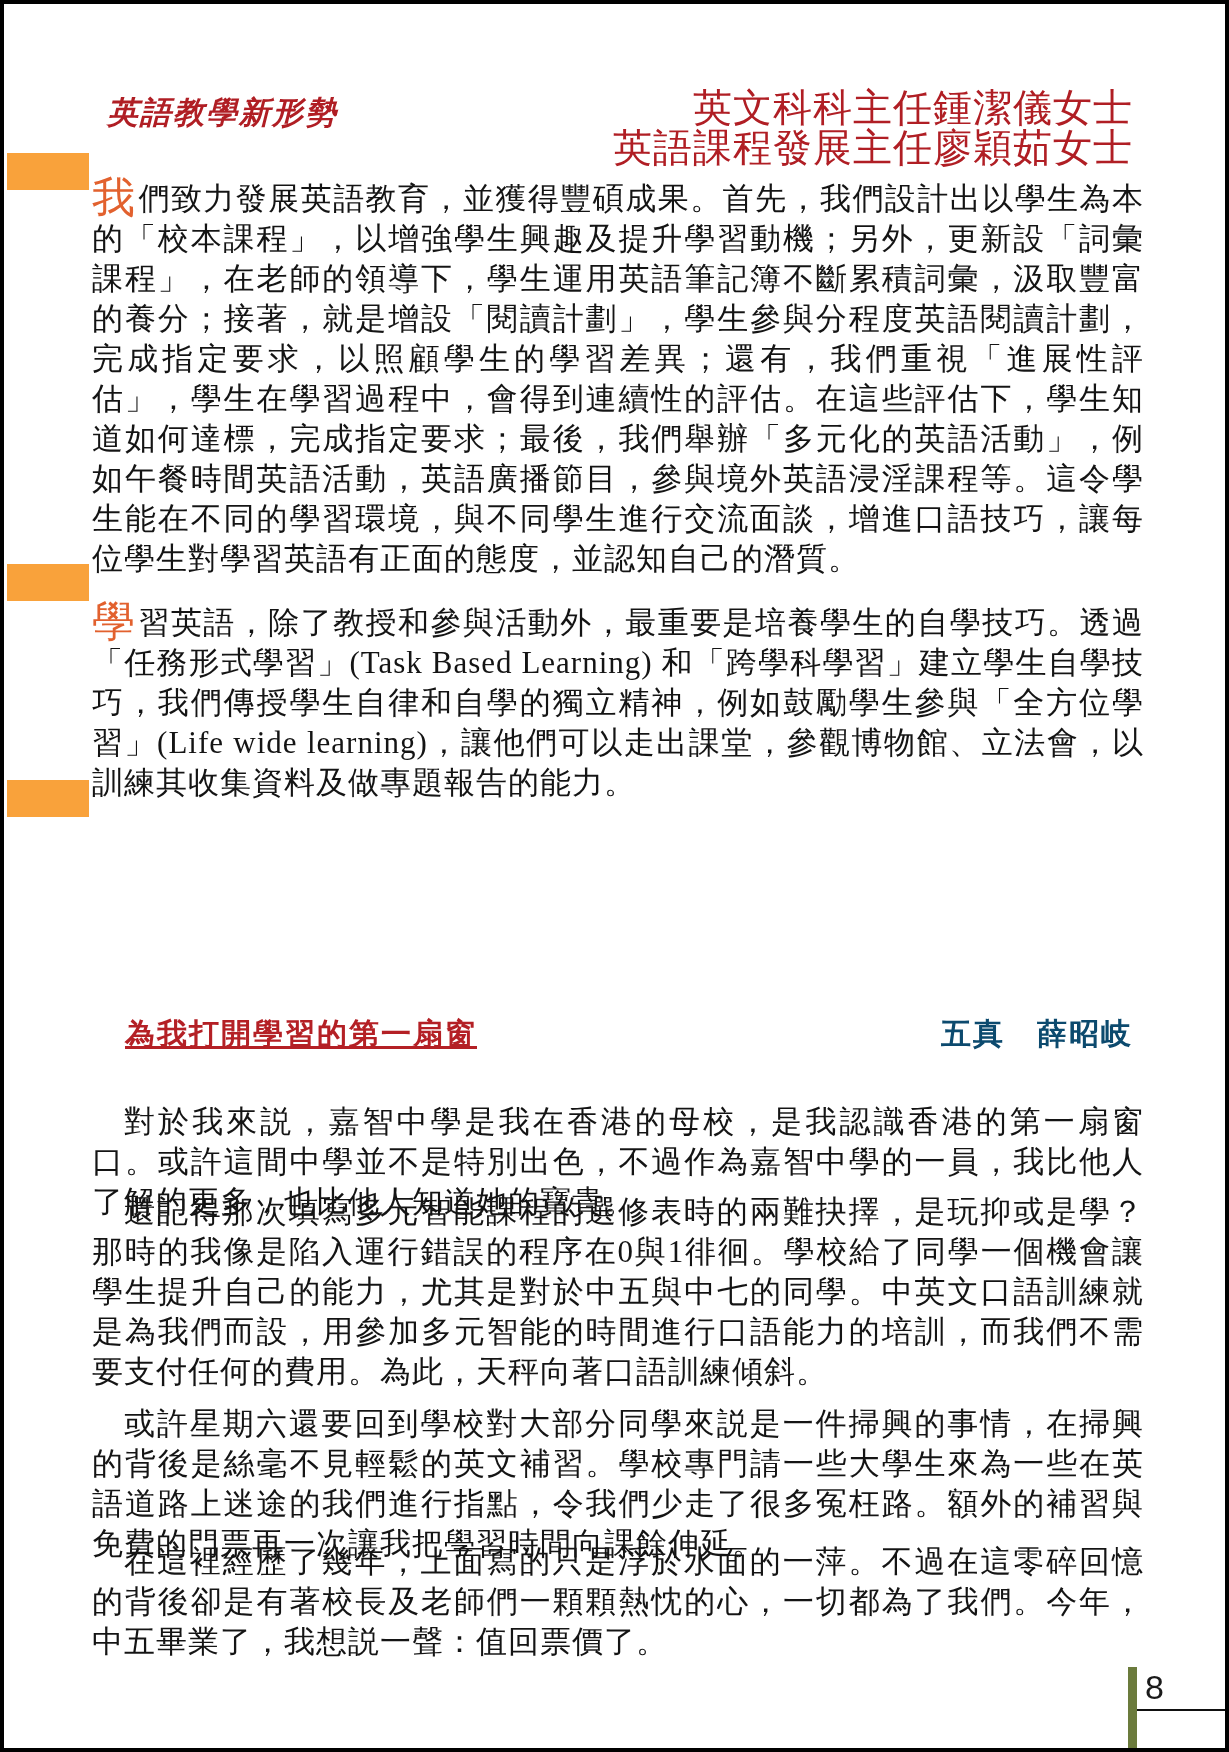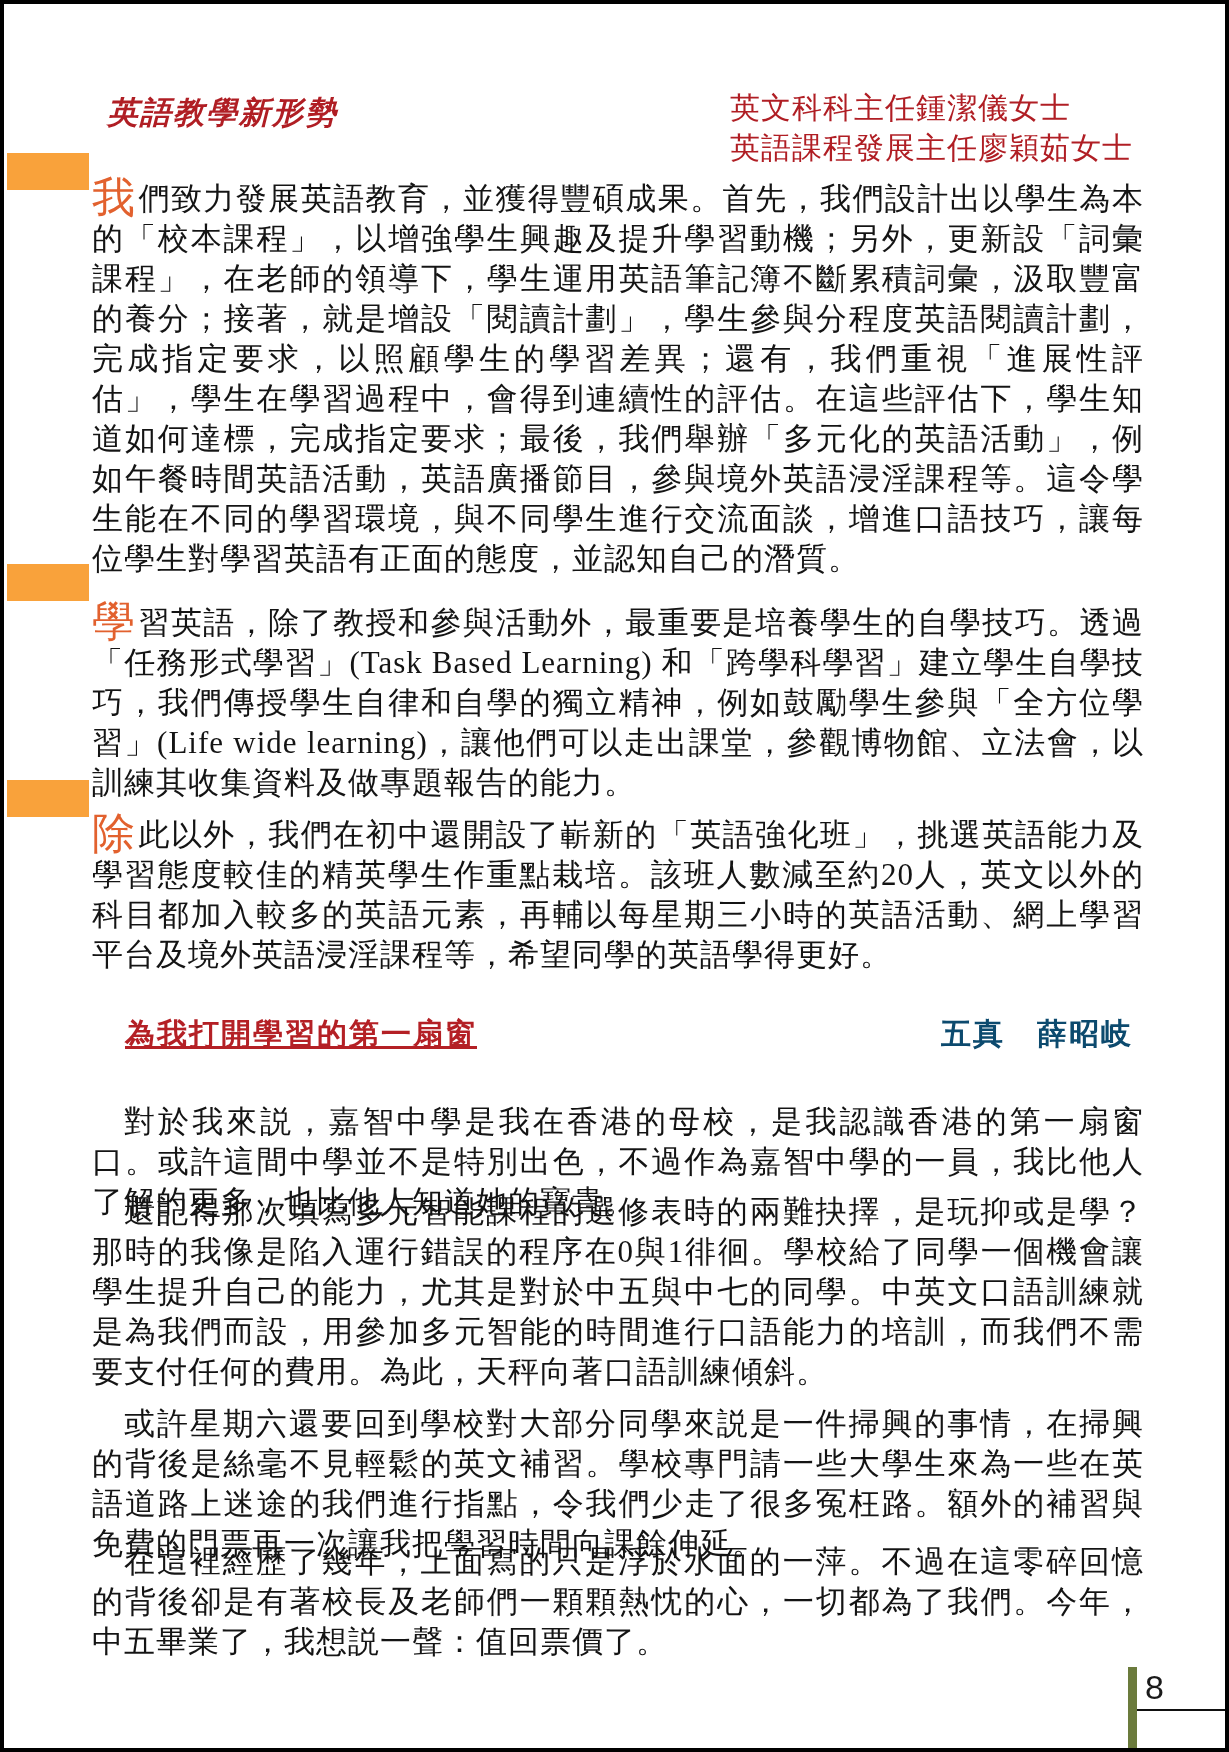--- a/index.html
+++ b/index.html
@@ -36,21 +36,22 @@
     font-weight: bold;
     color: #B01E24;
     letter-spacing: 2px;
     white-space: nowrap;
     font-style: italic;
   }
   .byline {
     position: absolute;
     right: 92px;
     top: 84px;
-    font-size: 30px;
+    text-align: right;
+    font-size: 39px;
     line-height: 40px;
     color: #B01E24;
     letter-spacing: 1px;
   }
 
   
   .para {
     position: absolute;
     left: 88px;
     width: 1052px;
@@ -139,21 +140,20 @@
   <div class="article1-title">英語教學新形勢</div>
   <div class="byline">
     <div>英文科科主任鍾潔儀女士</div>
     <div>英語課程發展主任廖穎茹女士</div>
   </div>
 
   <div class="para p-a1-2"><span class="dropcap">學</span><span>習英語，除了教授和參與活動外，最重要是培養學生的自學技巧。透過「任務形式學習」(Task Based Learning) 和「跨學科學習」建立學生自學技巧，我們傳授學生自律和自學的獨立精神，例如鼓勵學生參與「全方位學習」(Life wide learning)，讓他們可以走出課堂，參觀博物館、立法會，以訓練其收集資料及做專題報告的能力。</span></div>
 
   <div class="para p-a1-1"><span class="dropcap">我</span><span>們致力發展英語教育，並獲得豐碩成果。首先，我們設計出以學生為本的「校本課程」，以增強學生興趣及提升學習動機；另外，更新設「詞彙課程」，在老師的領導下，學生運用英語筆記簿不斷累積詞彙，汲取豐富的養分；接著，就是增設「閱讀計劃」，學生參與分程度英語閱讀計劃，完成指定要求，以照顧學生的學習差異；還有，我們重視「進展性評估」，學生在學習過程中，會得到連續性的評估。在這些評估下，學生知道如何達標，完成指定要求；最後，我們舉辦「多元化的英語活動」，例如午餐時間英語活動，英語廣播節目，參與境外英語浸淫課程等。這令學生能在不同的學習環境，與不同學生進行交流面談，增進口語技巧，讓每位學生對學習英語有正面的態度，並認知自己的潛質。</span></div>
 
-  <div class="para p-a1-3"><span class="dropcap">除</span><span>此以外，我們在初中還開設了嶄新的「英語強化班」，挑選英語能力及學習態度較佳的精英學生作重點栽培。該班人數減至約20人，英文以外的科目都加入較多的英語元素，再輔以每星期三小時的英語活動、網上學習平台及境外英語浸淫課程等，希望同學的英語學得更好。</span></div>
 
   <div class="article2-title">為我打開學習的第一扇窗</div>
   <div class="article2-author">五真　薛昭岐</div>
 
   <div class="para essay-para p-a2-1">對於我來説，嘉智中學是我在香港的母校，是我認識香港的第一扇窗口。或許這間中學並不是特別出色，不過作為嘉智中學的一員，我比他人了解的更多，也比他人知道她的寶貴。</div>
   <div class="para essay-para p-a2-2">還記得那次填寫多元智能課程的選修表時的兩難抉擇，是玩抑或是學？那時的我像是陷入運行錯誤的程序在0與1徘徊。學校給了同學一個機會讓學生提升自己的能力，尤其是對於中五與中七的同學。中英文口語訓練就是為我們而設，用參加多元智能的時間進行口語能力的培訓，而我們不需要支付任何的費用。為此，天秤向著口語訓練傾斜。</div>
   <div class="para essay-para p-a2-3">或許星期六還要回到學校對大部分同學來説是一件掃興的事情，在掃興的背後是絲毫不見輕鬆的英文補習。學校專門請一些大學生來為一些在英語道路上迷途的我們進行指點，令我們少走了很多冤枉路。額外的補習與免費的門票再一次讓我把學習時間向課餘伸延。</div>
   <div class="para essay-para p-a2-4">在這裡經歷了幾年，上面寫的只是浮於水面的一萍。不過在這零碎回憶的背後卻是有著校長及老師們一顆顆熱忱的心，一切都為了我們。今年，中五畢業了，我想説一聲：值回票價了。</div>
 
   <div class="olive-bar"></div>

